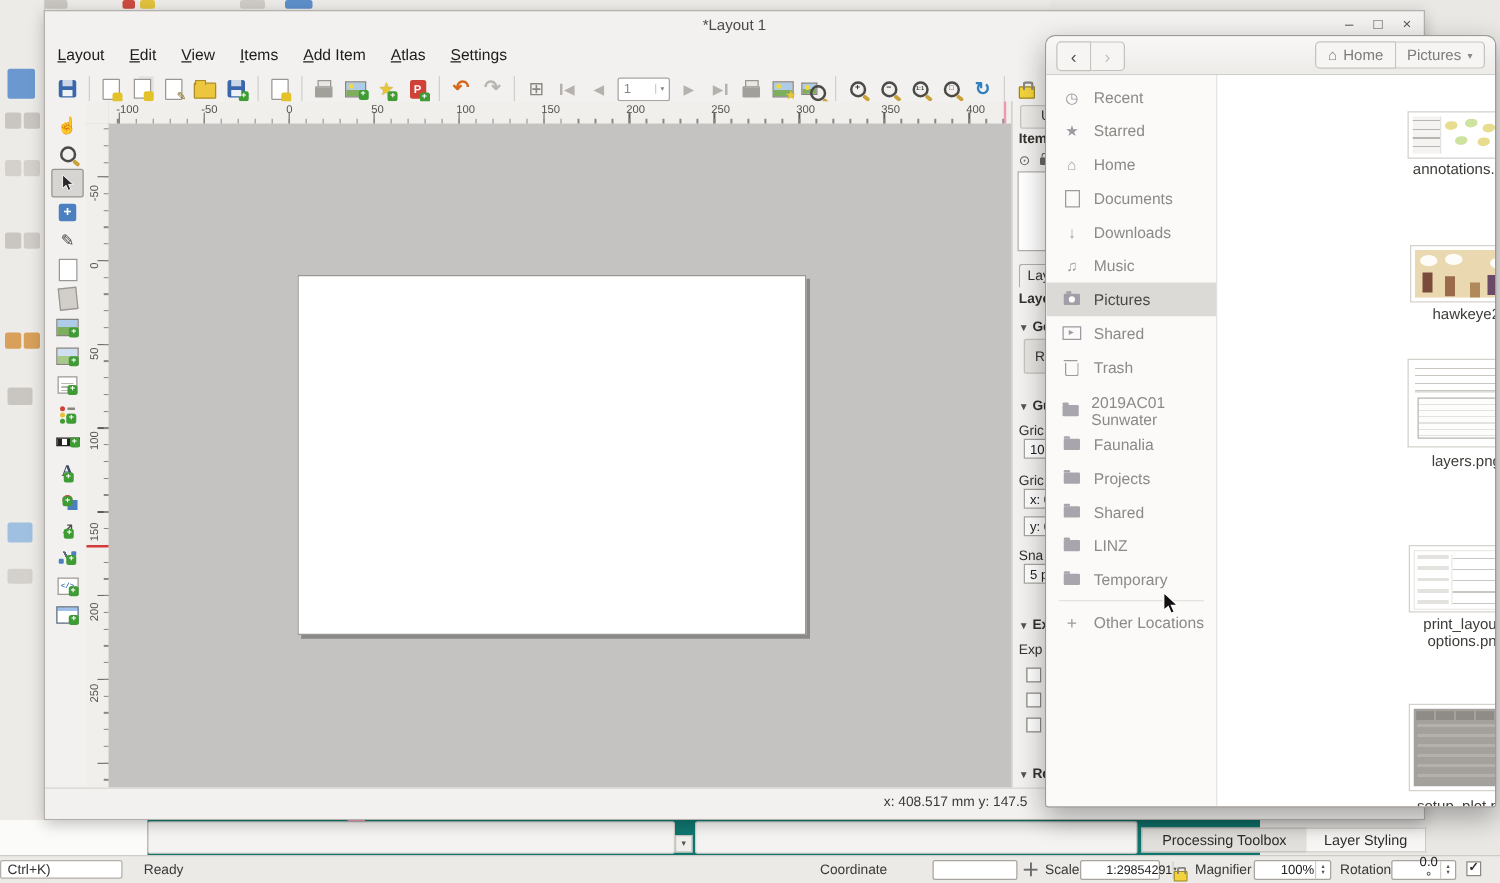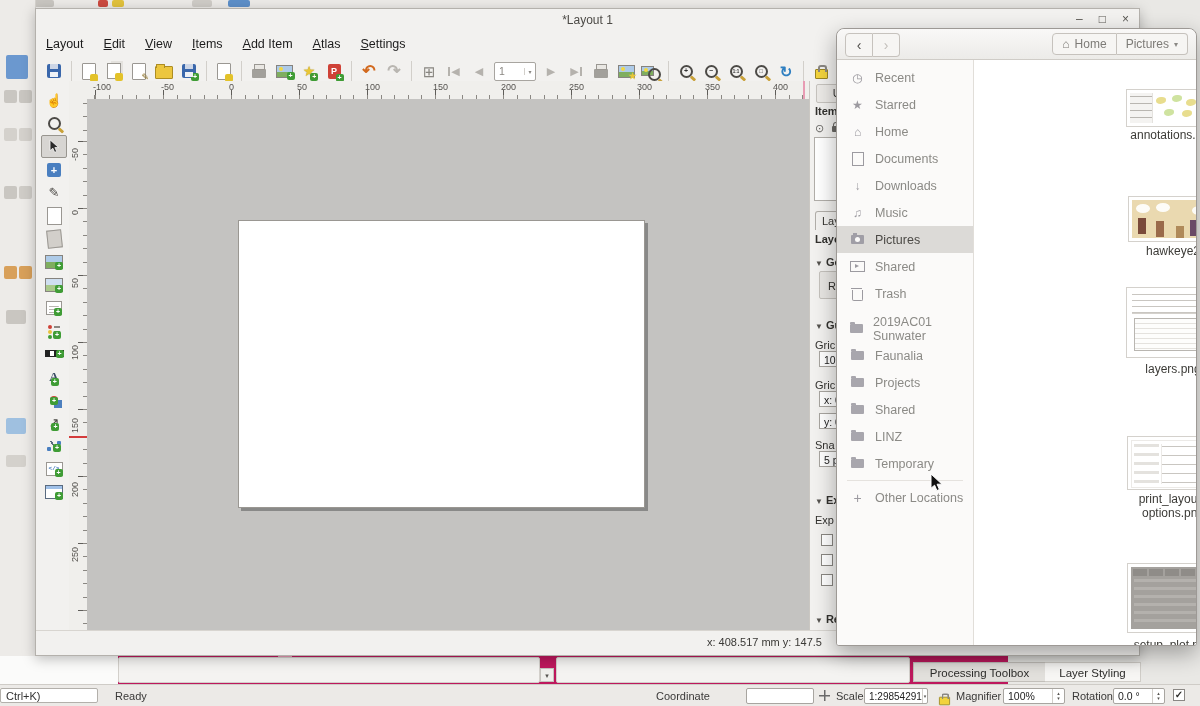--- a/index.html
+++ b/index.html
@@ -152,33 +152,33 @@
   .sc-layers{background:#fff}
   .sc-layers::before{content:"";position:absolute;left:2px;top:1px;right:2px;height:34%;background:repeating-linear-gradient(#fff 0 2px,#c9c6c1 2px 3px,#fff 3px 6px);border-bottom:1px solid #d4d1cc}
   .sc-layers::after{content:"";position:absolute;left:4px;bottom:3px;width:85%;height:50%;border:1px solid #b9b6b1;background:repeating-linear-gradient(#fdfdfc 0 4px,#e4e2de 4px 5px)}
   .sc-plo{background:#fff;border:1px solid #eceae7}
   .sc-plo::before{content:"";position:absolute;left:2px;top:3px;width:30%;height:88%;background:repeating-linear-gradient(#e4e2de 0 3px,#fff 3px 9px)}
   .sc-plo::after{content:"";position:absolute;right:2px;top:3px;width:62%;height:88%;background:repeating-linear-gradient(#fff 0 2px,#c9c6c1 2px 3px,#fff 3px 9px);border-left:1px solid #eceae7}
   .sc-setup{background:#a4a19d}
   .sc-setup::before{content:"";position:absolute;left:2px;top:2px;right:2px;height:7px;background:repeating-linear-gradient(90deg,#8f8c88 0 14px,#a4a19d 14px 16px)}
   .sc-setup::after{content:"";position:absolute;left:3px;top:12px;right:3px;bottom:3px;background:repeating-linear-gradient(#b4b1ad 0 3px,#a4a19d 3px 8px)}
   
-  #bottom-mid{position:absolute;left:0;top:656px;width:1008px;height:28px;background:#be185d;z-index:1}
+  #bottom-mid{position:absolute;left:0;top:656px;width:1008px;height:28px;background:#0f766e;z-index:1}
   .panelfrag{position:absolute;background:#f4f3f1;border:1px solid #d3d0cb;border-radius:2px;box-sizing:border-box}
   .whitefrag{position:absolute;background:#fbfbfa}
   .combo-arrow{position:absolute;width:14px;height:14px;background:#f0efec;border:1px solid #c6c3be;font-size:7px;color:#55534f;text-align:center;line-height:13px;box-sizing:border-box}
   .btab{position:absolute;height:20px;font-size:11.5px;color:#2e2d2b;text-align:center;line-height:20px;box-sizing:border-box}
   .btab.t0{background:#e2e0dc;border:1px solid #c2bfba}
   .btab.t1{background:#f7f6f4;border:1px solid #d0cdc8;border-left:none}
   #statusbar{position:absolute;left:0;top:684px;width:1200px;height:22px;background:#eceae7;border-top:1px solid #cfccc7;z-index:1;font-size:11px;color:#3a3938}
   #locator{position:absolute;left:0;top:3px;width:98px;height:15px;background:#fff;border:1px solid #b3b0ab;border-radius:2px;font-size:11px;color:#333;line-height:15px;padding-left:5px;box-sizing:border-box;white-space:nowrap;overflow:hidden}
   .sb-label{position:absolute;top:5px}
   .sb-input{position:absolute;top:3px;height:16px;background:#fff;border:1px solid #a8a5a0;box-sizing:border-box;border-radius:2px}
   .spin{position:absolute;top:3px;height:16px;background:#fff;border:1px solid #a8a5a0;box-sizing:border-box;border-radius:2px;display:flex;align-items:center}
-  .spin .val{flex:1;padding-left:4px;font-size:10.5px;color:#222;text-align:left}
+  .spin .val{flex:1;padding-left:20px;font-size:10.5px;color:#222;text-align:center}
   .spin .btns{width:11px;height:100%;border-left:1px solid #d2cfca;display:flex;flex-direction:column;align-items:center;justify-content:center;font-size:5px;color:#55534f;line-height:5px}
   .cross{position:absolute;top:5px;width:11px;height:11px;background:linear-gradient(#6a6a6a,#6a6a6a) center/1.5px 100% no-repeat,linear-gradient(#6a6a6a,#6a6a6a) center/100% 1.5px no-repeat}
   .cb{position:absolute;top:4px;width:12px;height:12px;background:#fff;border:1px solid #8a8784;box-sizing:border-box;font-size:10px;line-height:10px;text-align:center;color:#2d2c29;font-weight:bold}
   #mouse-cursor{position:absolute;left:930px;top:473px;z-index:20}
 </style>
 </head>
 <body>
 
 <div id="top-strip">
     <div class="stub" style="left: 30px; top: 0px; width: 24px; height: 7px; background: rgb(201, 198, 193);"></div>

